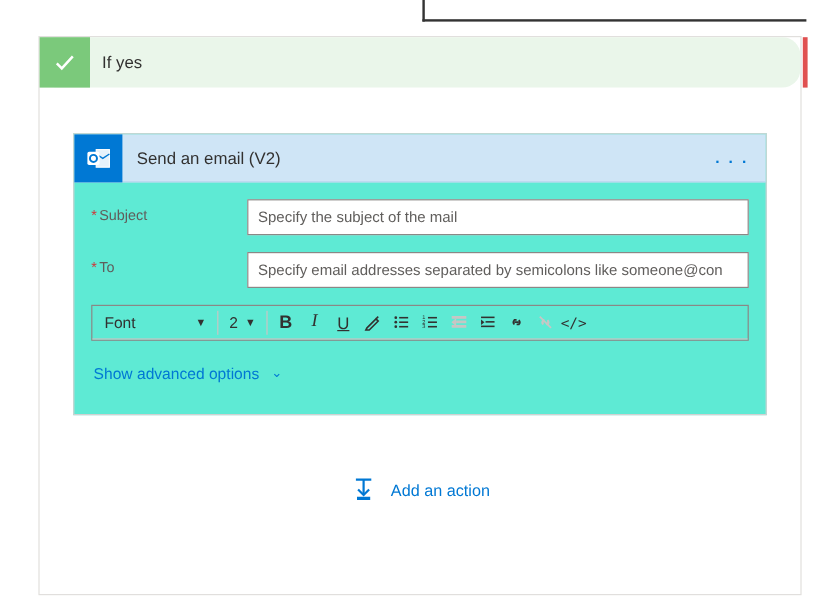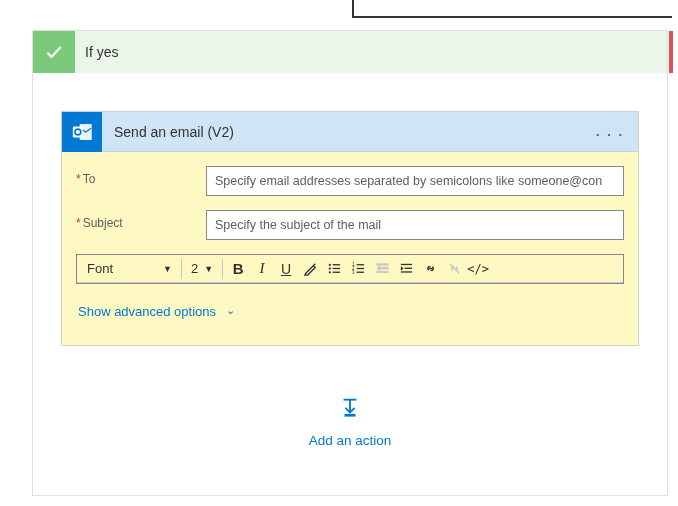--- a/index.html
+++ b/index.html
@@ -1,23 +1,23 @@
 <!DOCTYPE html>
 <html><head>
 <meta charset="utf-8">
 <style>
   * { box-sizing: border-box; margin: 0; padding: 0; }
   body { font-family: "Segoe UI", Arial, sans-serif; font-size: 13px; color: #323130; background: #fff; width: 678px; height: 506px; position: relative; }
   .top-frag { position: absolute; left: 352px; top: 0; width: 320px; height: 18px; border-left: 2px solid #333; border-bottom: 2px solid #333; }
   .condition-card { position: absolute; left: 32px; top: 30px; width: 636px; border: 1px solid #e1dfdd; background: #fff; min-height: 466px; }
-  .condition-header { display: flex; align-items: center; height: 42px; background: #eaf6ea; }
+  .condition-header { display: flex; align-items: center; height: 42px; background: #eaf6ea; border-radius: 15px; }
   .condition-icon { width: 42px; height: 42px; background: #7bc97b; display: flex; align-items: center; justify-content: center; color: #fff; }
   .condition-icon svg { width: 20px; height: 20px; }
   .condition-title { padding-left: 10px; font-size: 14px; color: #323130; }
-  .action-card { margin: 38px 28px 0 28px; border: 1px solid #d1d1d1; background: #fef9c3; }
+  .action-card { margin: 38px 28px 0 28px; border: 1px solid #d1d1d1; background: #5eead4; }
   .action-header { display: flex; align-items: center; height: 40px; background: #cfe5f6; border-bottom: 1px solid #b9d6ee; }
   .action-icon { width: 40px; height: 40px; background: #0078d4; display: flex; align-items: center; justify-content: center; }
   .action-icon svg { width: 22px; height: 22px; fill: #fff; }
   .action-title { padding-left: 12px; font-size: 14px; flex: 1; color: #323130; }
   .action-menu { padding-right: 14px; color: #0078d4; letter-spacing: 2px; font-weight: bold; cursor: pointer; }
   .action-body { padding: 14px 14px 20px 14px; }
   .field-row { display: flex; align-items: flex-start; margin-bottom: 14px; }
   .field-label { width: 130px; font-size: 12px; color: #605e5c; padding-top: 6px; }
   .field-label .req { color: #d13438; margin-right: 2px; }
   .text-input { flex: 1; height: 30px; border: 1px solid #8a8886; padding: 0 8px; font-size: 12.5px; color: #323130; outline: none; font-family: inherit; }
@@ -31,21 +31,21 @@
   .tb-btn { width: 24px; height: 26px; display: flex; align-items: center; justify-content: center; cursor: pointer; color: #323130; }
   .tb-btn.bold { font-weight: 900; font-size: 15px; }
   .tb-btn.italic { font-style: italic; font-family: Georgia, serif; font-size: 15px; }
   .tb-btn.underline { text-decoration: underline; font-size: 14px; }
   .tb-btn svg { width: 15px; height: 15px; }
   .tb-btn.disabled { color: #c8c6c4; }
   .tb-btn.disabled svg { stroke: #c8c6c4; fill: #c8c6c4; }
   .editor-body { min-height: 44px; padding: 10px 8px; font-size: 12.5px; color: #605e5c; }
   .advanced-link { color: #0078d4; font-size: 13px; padding: 6px 2px; display: inline-flex; align-items: flex-start; gap: 10px; cursor: pointer; }
   .advanced-link .chev { font-size: 11px; }
-  .add-action { display: flex; align-items: center; justify-content: center; gap: 12px; margin-top: 50px; color: #0078d4; font-size: 13.5px; cursor: pointer; flex-direction: column; }
+  .add-action { display: flex; align-items: center; justify-content: center; gap: 12px; margin-top: 50px; color: #0078d4; font-size: 13.5px; cursor: pointer; }
   .add-action-icon svg { width: 22px; height: 22px; }
   .right-edge { position: absolute; right: -6px; top: 0; width: 4px; height: 42px; background: #e05050; }
 </style>
 </head>
 <body>
 
 <div class="top-frag"></div>
 
 <div class="condition-card">
   <div class="right-edge"></div>
@@ -70,27 +70,27 @@
             <circle cx="7.5" cy="12" r="3.2" fill="none" stroke="#0078d4" stroke-width="1.8"></circle>
           </svg>
       </div>
       <div class="action-title">Send an email (V2)</div>
       <div class="action-menu">. . .</div>
     </div>
 
     <div class="action-body">
 
       <div class="field-row">
-        <div class="field-label"><span class="req">*</span><span>To</span></div>
-        <input class="text-input" placeholder="Specify email addresses separated by semicolons like someone@con" style="">
+        <div class="field-label"><span class="req">*</span><span>Subject</span></div>
+        <input class="text-input" placeholder="Specify the subject of the mail" style="">
       </div>
 
       <div class="field-row">
-        <div class="field-label"><span class="req">*</span><span>Subject</span></div>
-        <input class="text-input" placeholder="Specify the subject of the mail" style="">
+        <div class="field-label"><span class="req">*</span><span>To</span></div>
+        <input class="text-input" placeholder="Specify email addresses separated by semicolons like someone@con" style="">
       </div>
 
       <div class="field-row">
         <div class="editor-wrap">
           <div class="toolbar">
             <div class="tb-font">
               <span>Font</span>
                 <span class="caret">▼</span>
             </div>
             <div class="tb-sep"></div>

